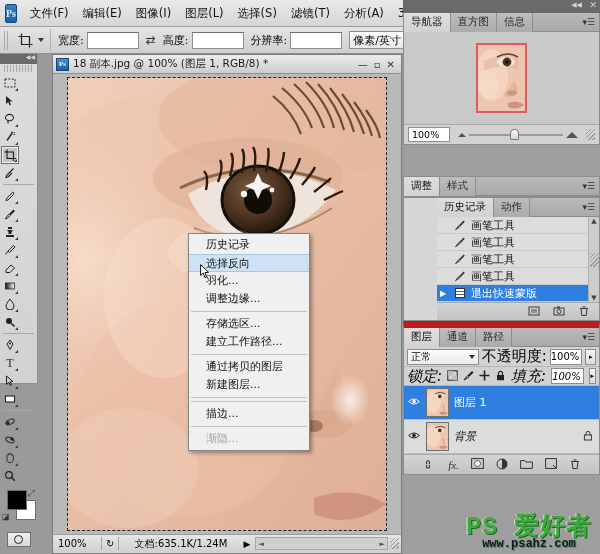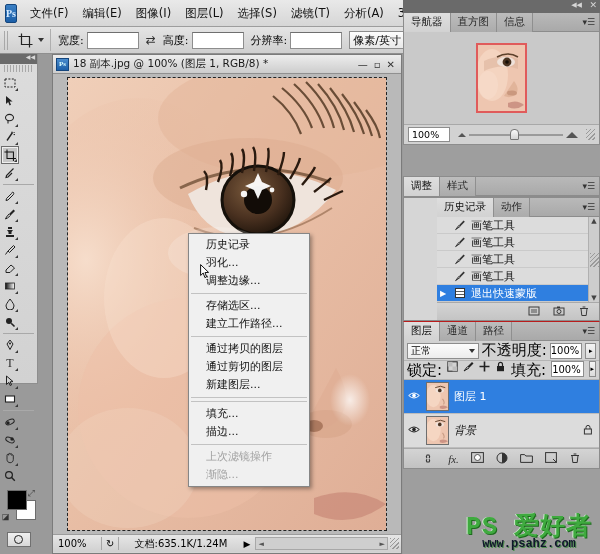--- a/index.html
+++ b/index.html
@@ -192,22 +192,22 @@
   
   .lay-opts { height:20px; display:flex; align-items:center; gap:3px; padding:0 3px; background:#d2d2d2;
     border-bottom:1px solid #b4b4b4; }
   .blend-sel { width:81px; height:16px; background:linear-gradient(#fcfcfc,#ececec); border:1px solid #8d8d8d;
     font-size:10px; display:flex; align-items:center; justify-content:space-between; padding:0 3px; }
   .lab-sm { font-size:15px; white-space:nowrap; }
   .num-box { width:34px; height:16px; background:#fff; border:1px solid #8d8d8d; font-size:10px;
     display:flex; align-items:center; justify-content:flex-end; padding-right:2px; }
   .spin { width:12px; height:16px; background:linear-gradient(#f4f4f4,#dcdcdc); border:1px solid #8d8d8d;
     display:flex; align-items:center; justify-content:center; font-size:7px; }
-  .lock-row { height:19px; display:flex; gap:5px; padding:0 3px; background:#d2d2d2;
-    border-bottom:1px solid #b4b4b4; }
+  .lock-row { height:19px; display:flex; align-items:center; gap:5px; padding:0 3px; background:#d2d2d2;
+    border-bottom:1px solid #b4b4b4;font-style:italic; }
   .lock-ico { font-size:10px; color:#1f1f1f; }
   .layer-row { height:34px; display:flex; align-items:center; gap:5px; padding-left:2px;
     border-bottom:1px solid #bdbdbd; background:#dcdcdc; }
   .layer-row.sel { background:#2f7fe0; }
   .eye-cell { width:15px; text-align:center; font-size:10px; color:#222; }
   .lay-thumb { width:23px; height:29px; border:1px solid #6e6e6e; position:relative; overflow:hidden; background:#eee; }
   .lay-name { font-size:11px; color:#111; }
   .layer-row.sel .lay-name { color:#fff; }
   .lay-lock { margin-left:auto; margin-right:6px; font-size:10px; color:#333; }
   .lay-foot { height:20px; background:linear-gradient(#d4d4d4,#c2c2c2); border-top:1px solid #a9a9a9;
@@ -550,35 +550,33 @@
       <div class="ds-scroll">
         <span>◄</span>
         <span>►</span>
       </div>
       <div class="ds-grip"></div>
     </div>
   </div>
 
   <div class="ctxmenu">
     <div class="ctx-item">历史记录</div>
+    <div class="ctx-item hl">选择反向</div>
     <div class="ctx-item">羽化...</div>
     <div class="ctx-item">调整边缘...</div>
     <div class="ctx-sep"></div>
     <div class="ctx-item">存储选区...</div>
     <div class="ctx-item">建立工作路径...</div>
     <div class="ctx-sep"></div>
     <div class="ctx-item">通过拷贝的图层</div>
-    <div class="ctx-item">通过剪切的图层</div>
     <div class="ctx-item">新建图层...</div>
     <div class="ctx-sep"></div>
     <div class="ctx-sep"></div>
-    <div class="ctx-item">填充...</div>
     <div class="ctx-item">描边...</div>
     <div class="ctx-sep"></div>
-    <div class="ctx-item dis">上次滤镜操作</div>
     <div class="ctx-item dis">渐隐...</div>
   </div>
   <svg class="cursor-ico" viewBox="0 0 11 15">
     <path d="M0.6 0.6 L0.6 11.5 L3.2 9 L4.9 13.6 L6.6 12.9 L5 8.6 L8.6 8.4 Z" fill="#fff" stroke="#111" stroke-width="1"></path>
   </svg>
 
   <div class="dock">
     <div class="dock-top">
       <span class="arrows">◀◀</span>
       <span class="closeb">✕</span>
@@ -704,21 +702,21 @@
         </span>
         <span>
           <svg width="12" height="12" viewBox="0 0 12 12">
               <path d="M3 3.5 L9 3.5 L8.2 10.5 L3.8 10.5Z" fill="none" stroke="#3a3a3a" stroke-width="1"></path>
               <path d="M2 3.5 H10 M4.6 2 H7.4" stroke="#3a3a3a" stroke-width="1"></path>
             </svg>
         </span>
       </div>
     </div>
 
-    <div class="panel" style="border-top:1px solid #b91c1c;">
+    <div class="panel" style="border-top:7px solid #b91c1c;">
       <div class="ptabs">
         <div class="ptab act">图层</div>
         <div class="ptab">通道</div>
         <div class="ptab">路径</div>
         <div class="ptab-menu">▾☰</div>
       </div>
 
       <div class="lay-opts">
         <div class="blend-sel">
           <span>正常</span>

